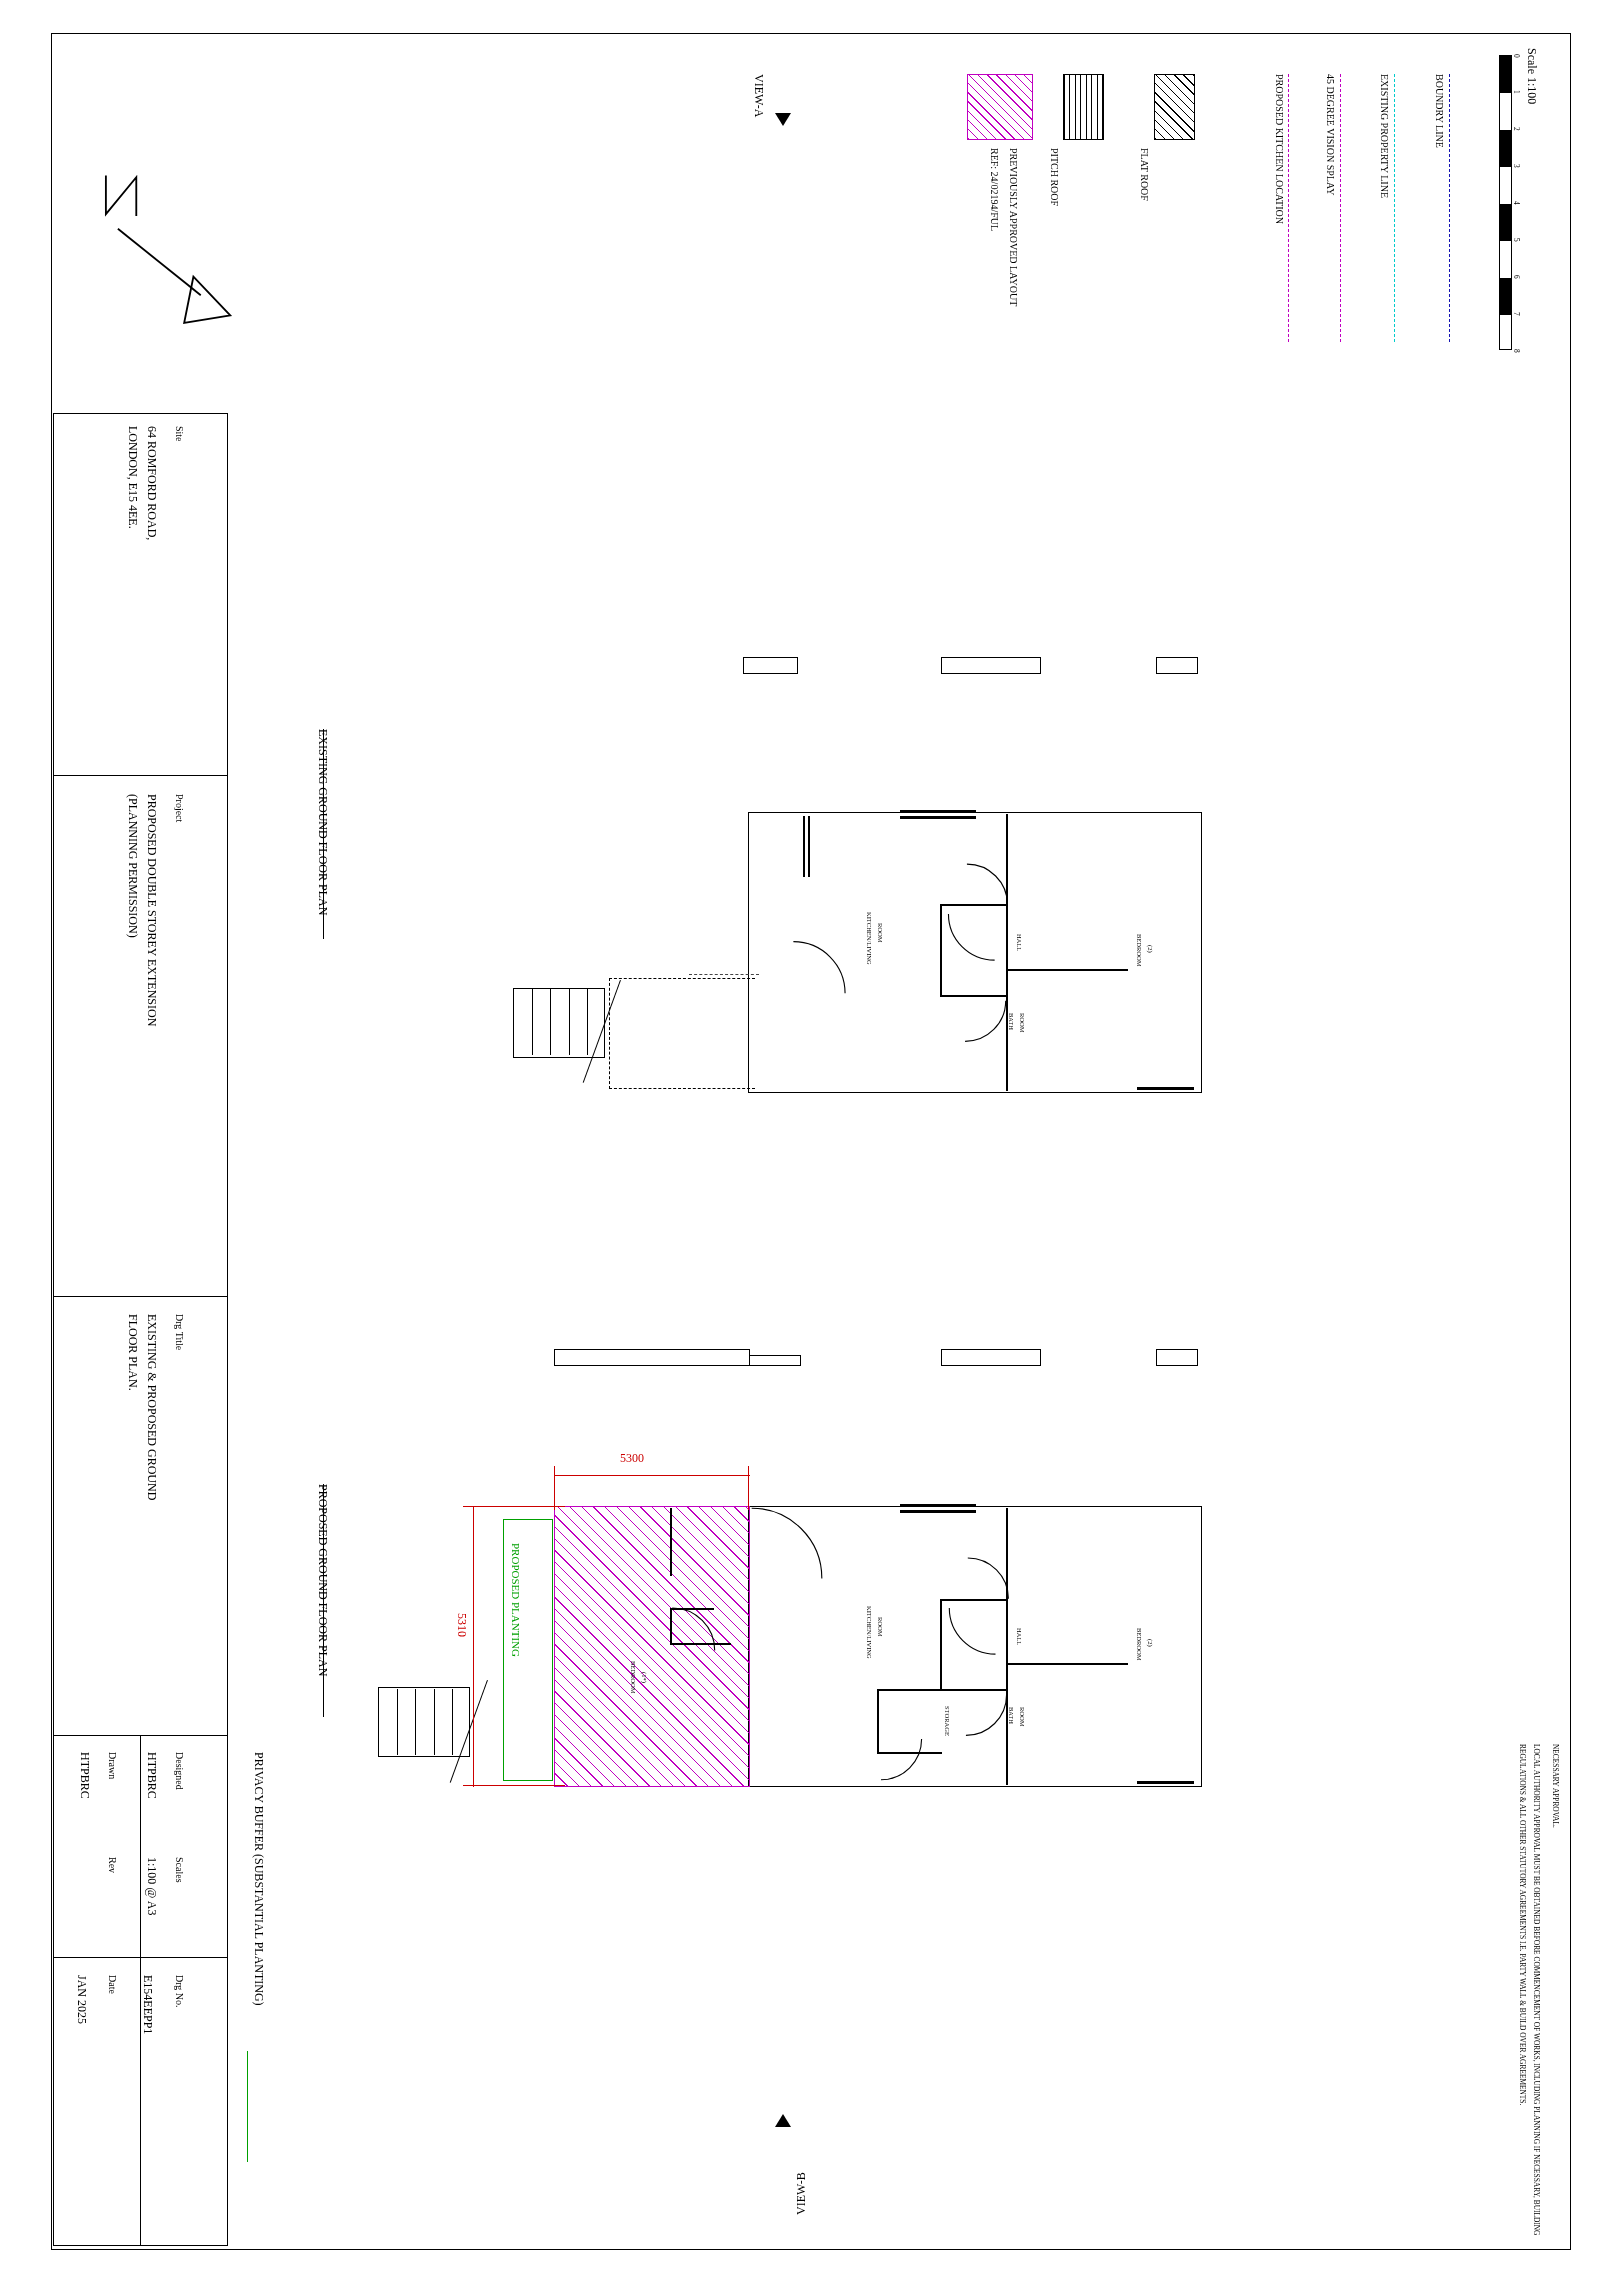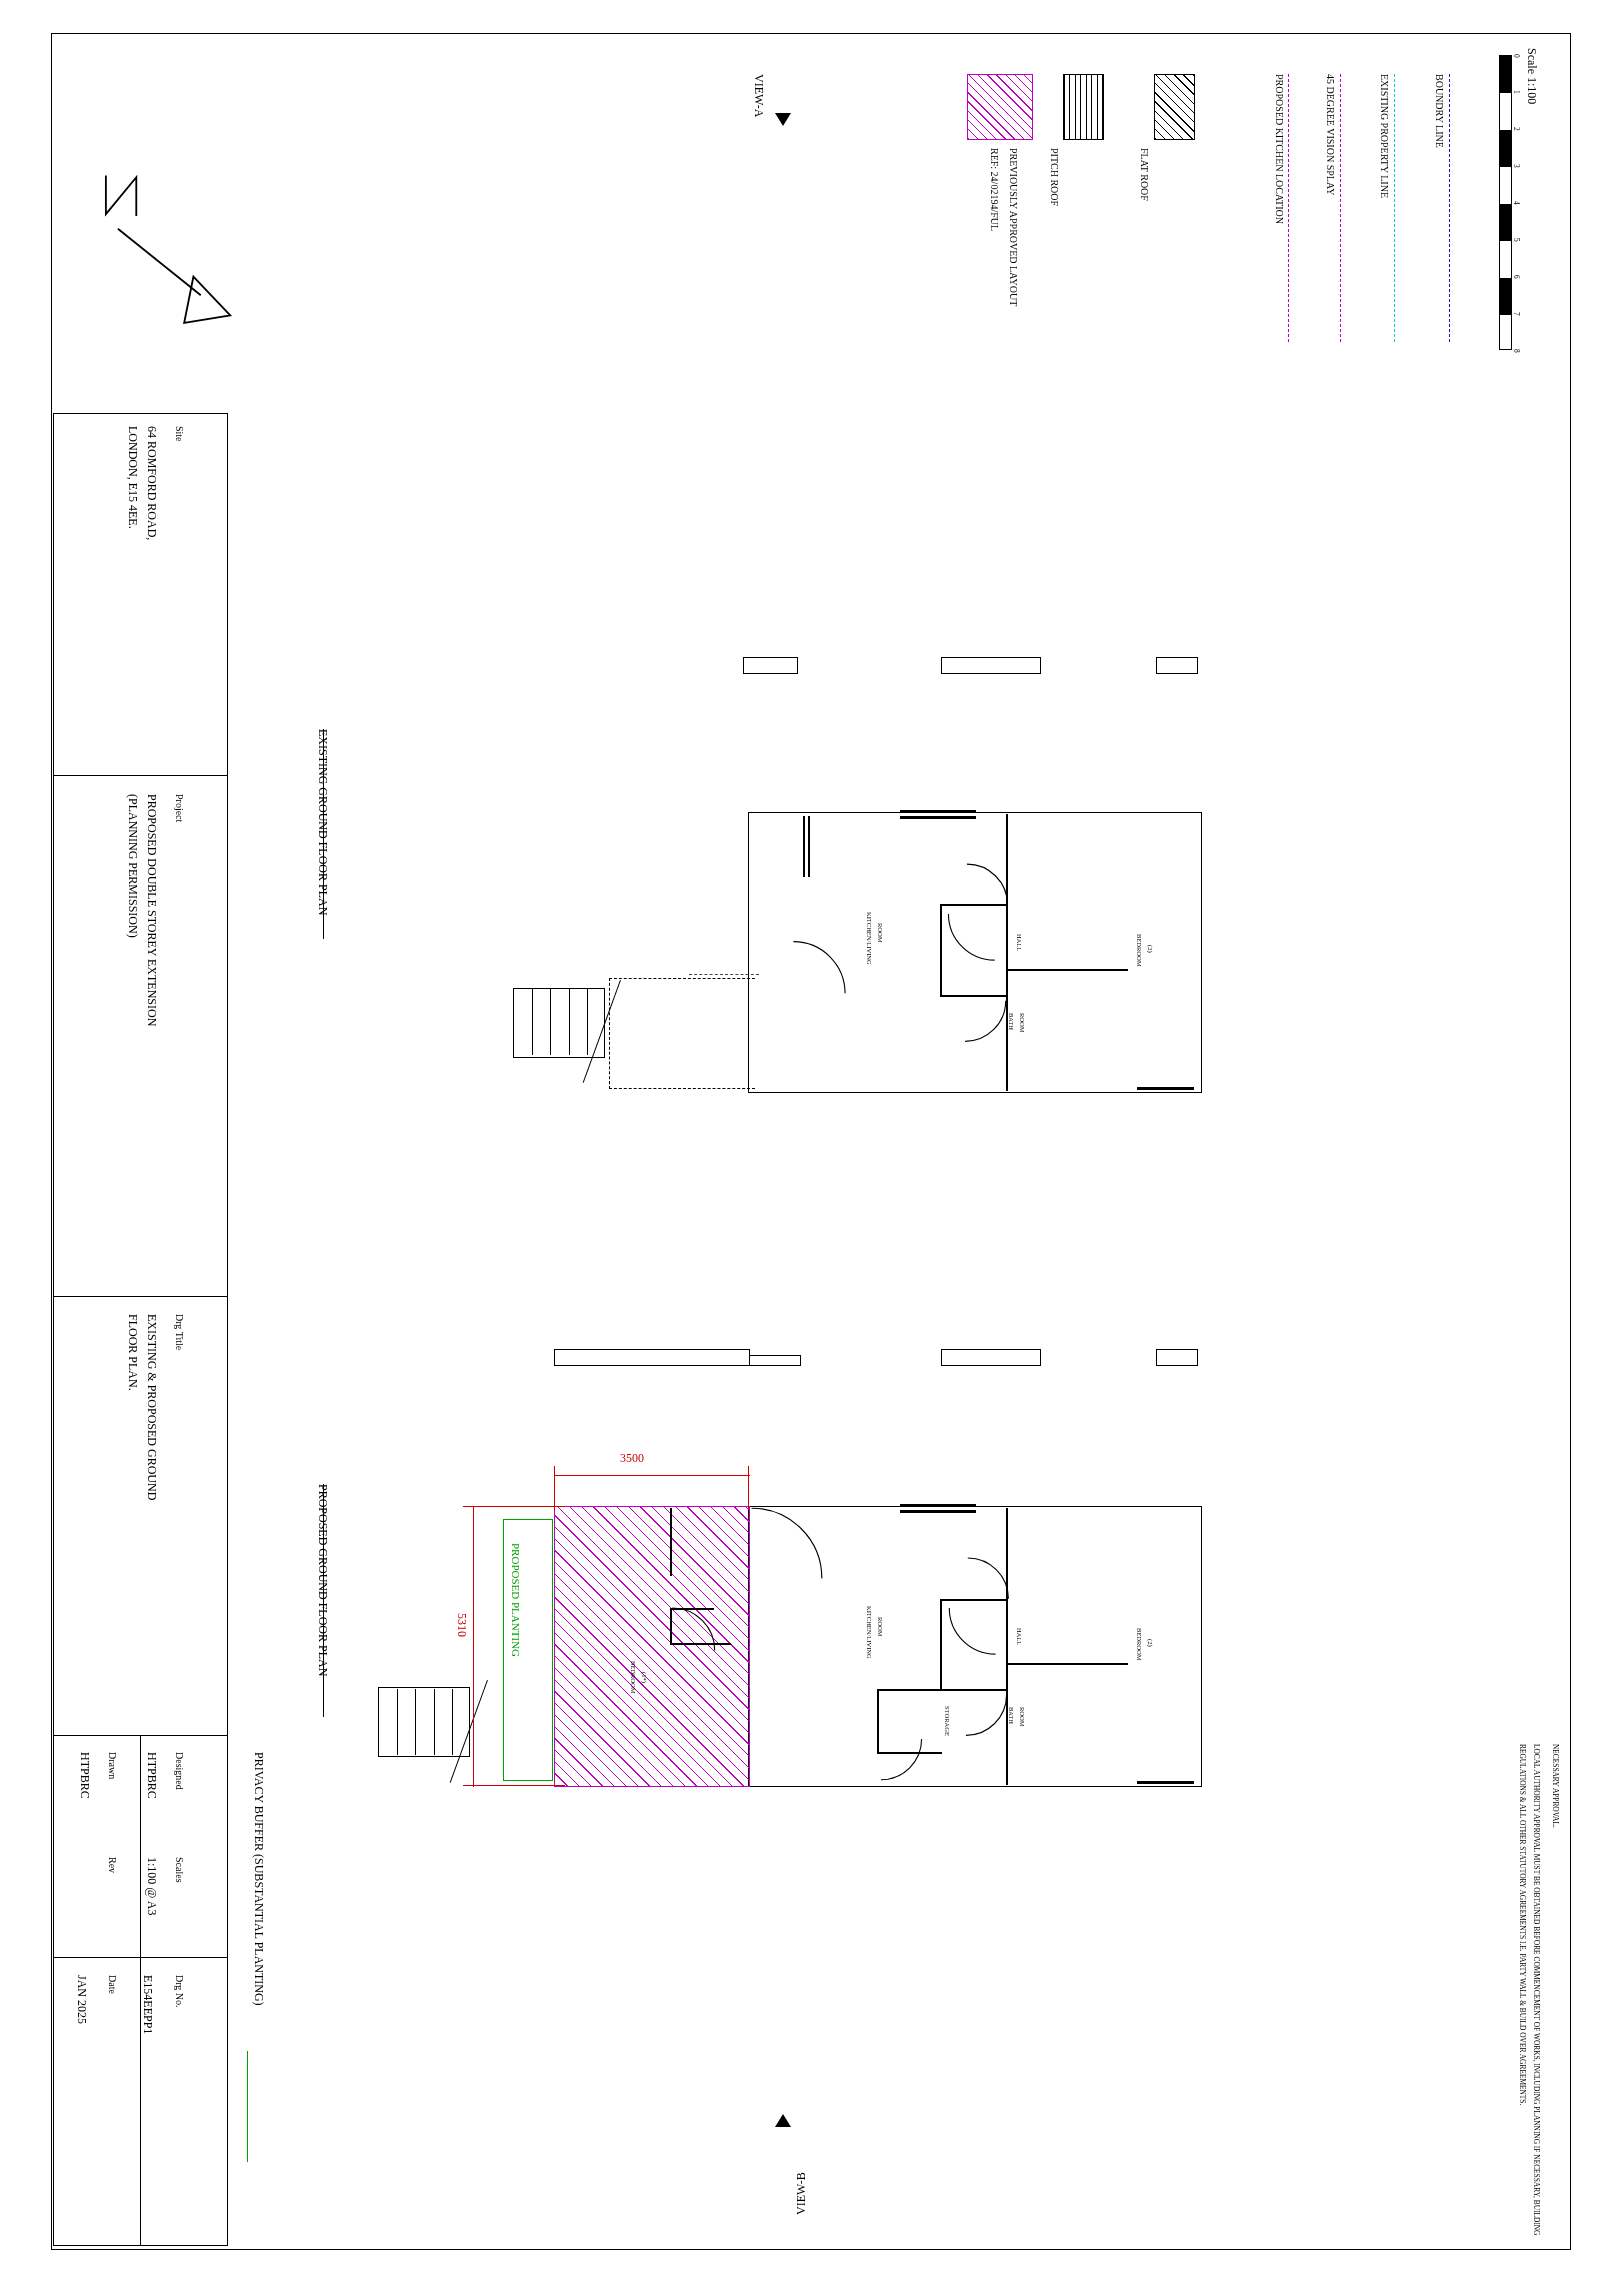--- a/index.html
+++ b/index.html
@@ -208,21 +208,21 @@
     <div class="planting" style="left:503px;top:1519px;width:50px;height:262px;"></div>
     <div class="plantingtxt rot90" style="left:522px;top:1543px;">PROPOSED   PLANTING</div>
 
     <div class="txt rot90 med" style="left:266px;top:1752px;">PRIVACY BUFFER (SUBSTANTIAL PLANTING)</div>
     <div style="position:absolute;left:247px;top:2051px;width:1.4px;height:111px;background:#00a000;"></div>
 
     <div>
       <div class="dimline" style="left:554px;top:1475px;width:196px;height:1.4px;"></div>
       <div class="dimline" style="left:554px;top:1466px;width:1.4px;height:44px;"></div>
       <div class="dimline" style="left:748px;top:1466px;width:1.4px;height:44px;"></div>
-      <div class="dimtxt" style="left:620px;top:1451px;">3500</div>
+      <div class="dimtxt" style="left:620px;top:1451px;">5300</div>
     </div>
 
     <div>
       <div class="dimline" style="left:473px;top:1506px;width:1.4px;height:281px;"></div>
       <div class="dimline" style="left:463px;top:1506px;width:102px;height:1.4px;"></div>
       <div class="dimline" style="left:463px;top:1785px;width:102px;height:1.4px;"></div>
       <div class="dimtxt rot90" style="left:469px;top:1613px;">5310</div>
     </div>
 
     <div class="txt rot90 xtiny" style="left:637px;top:1661px;">BEDROOM</div>

